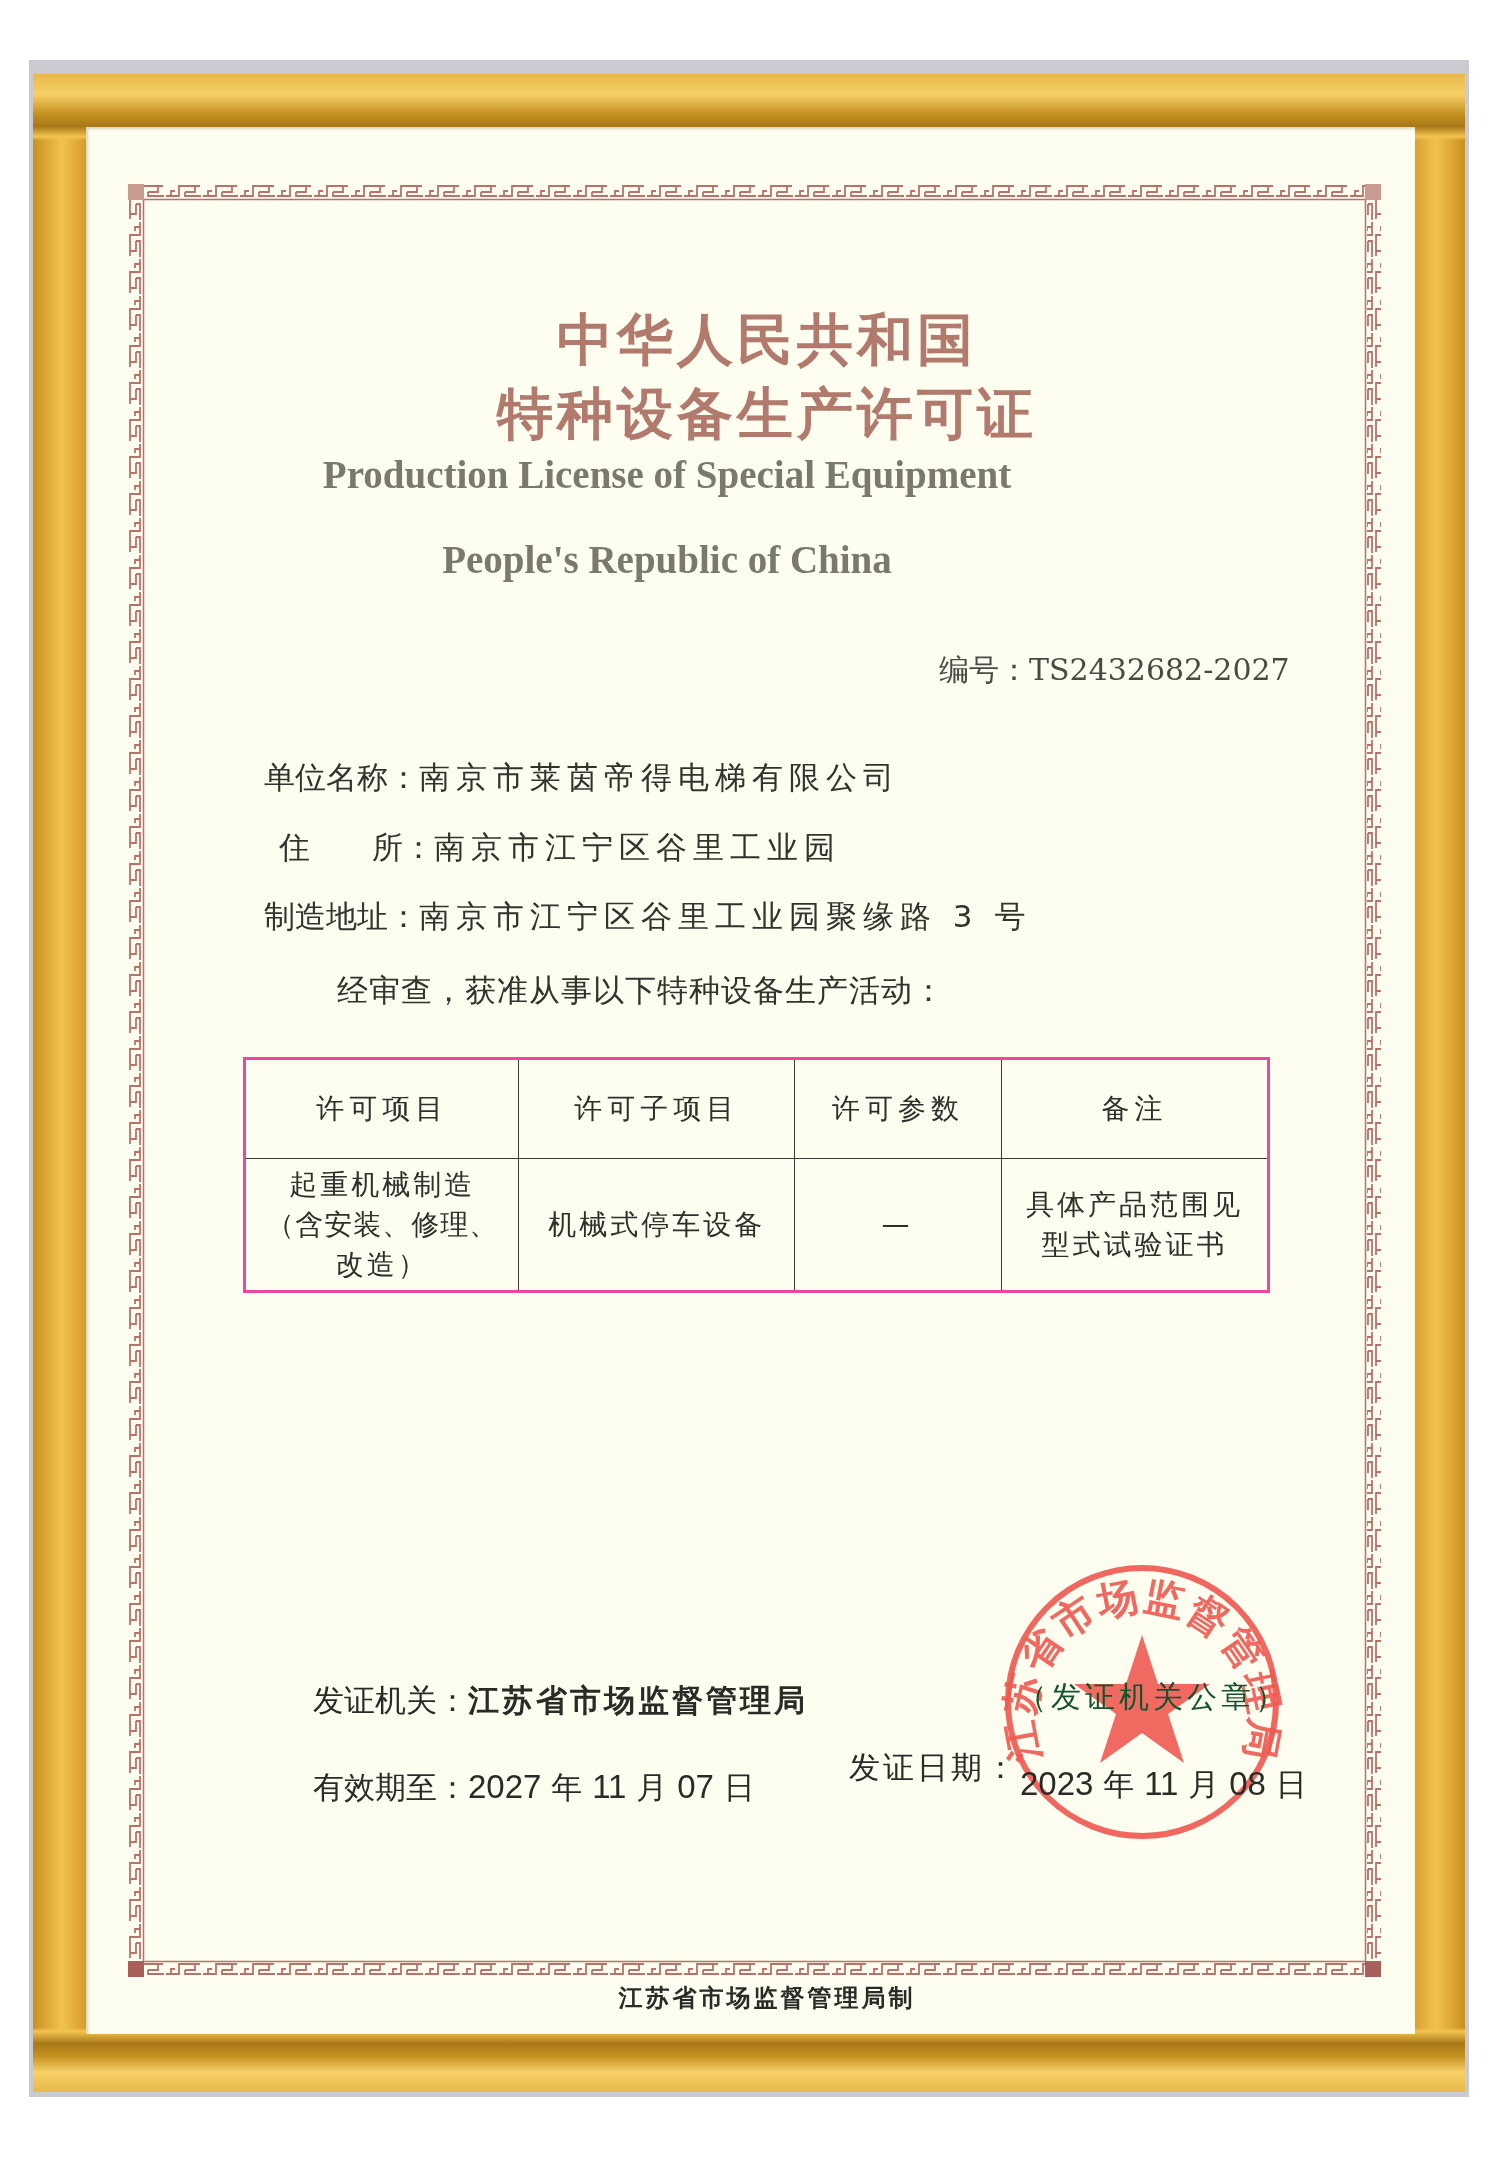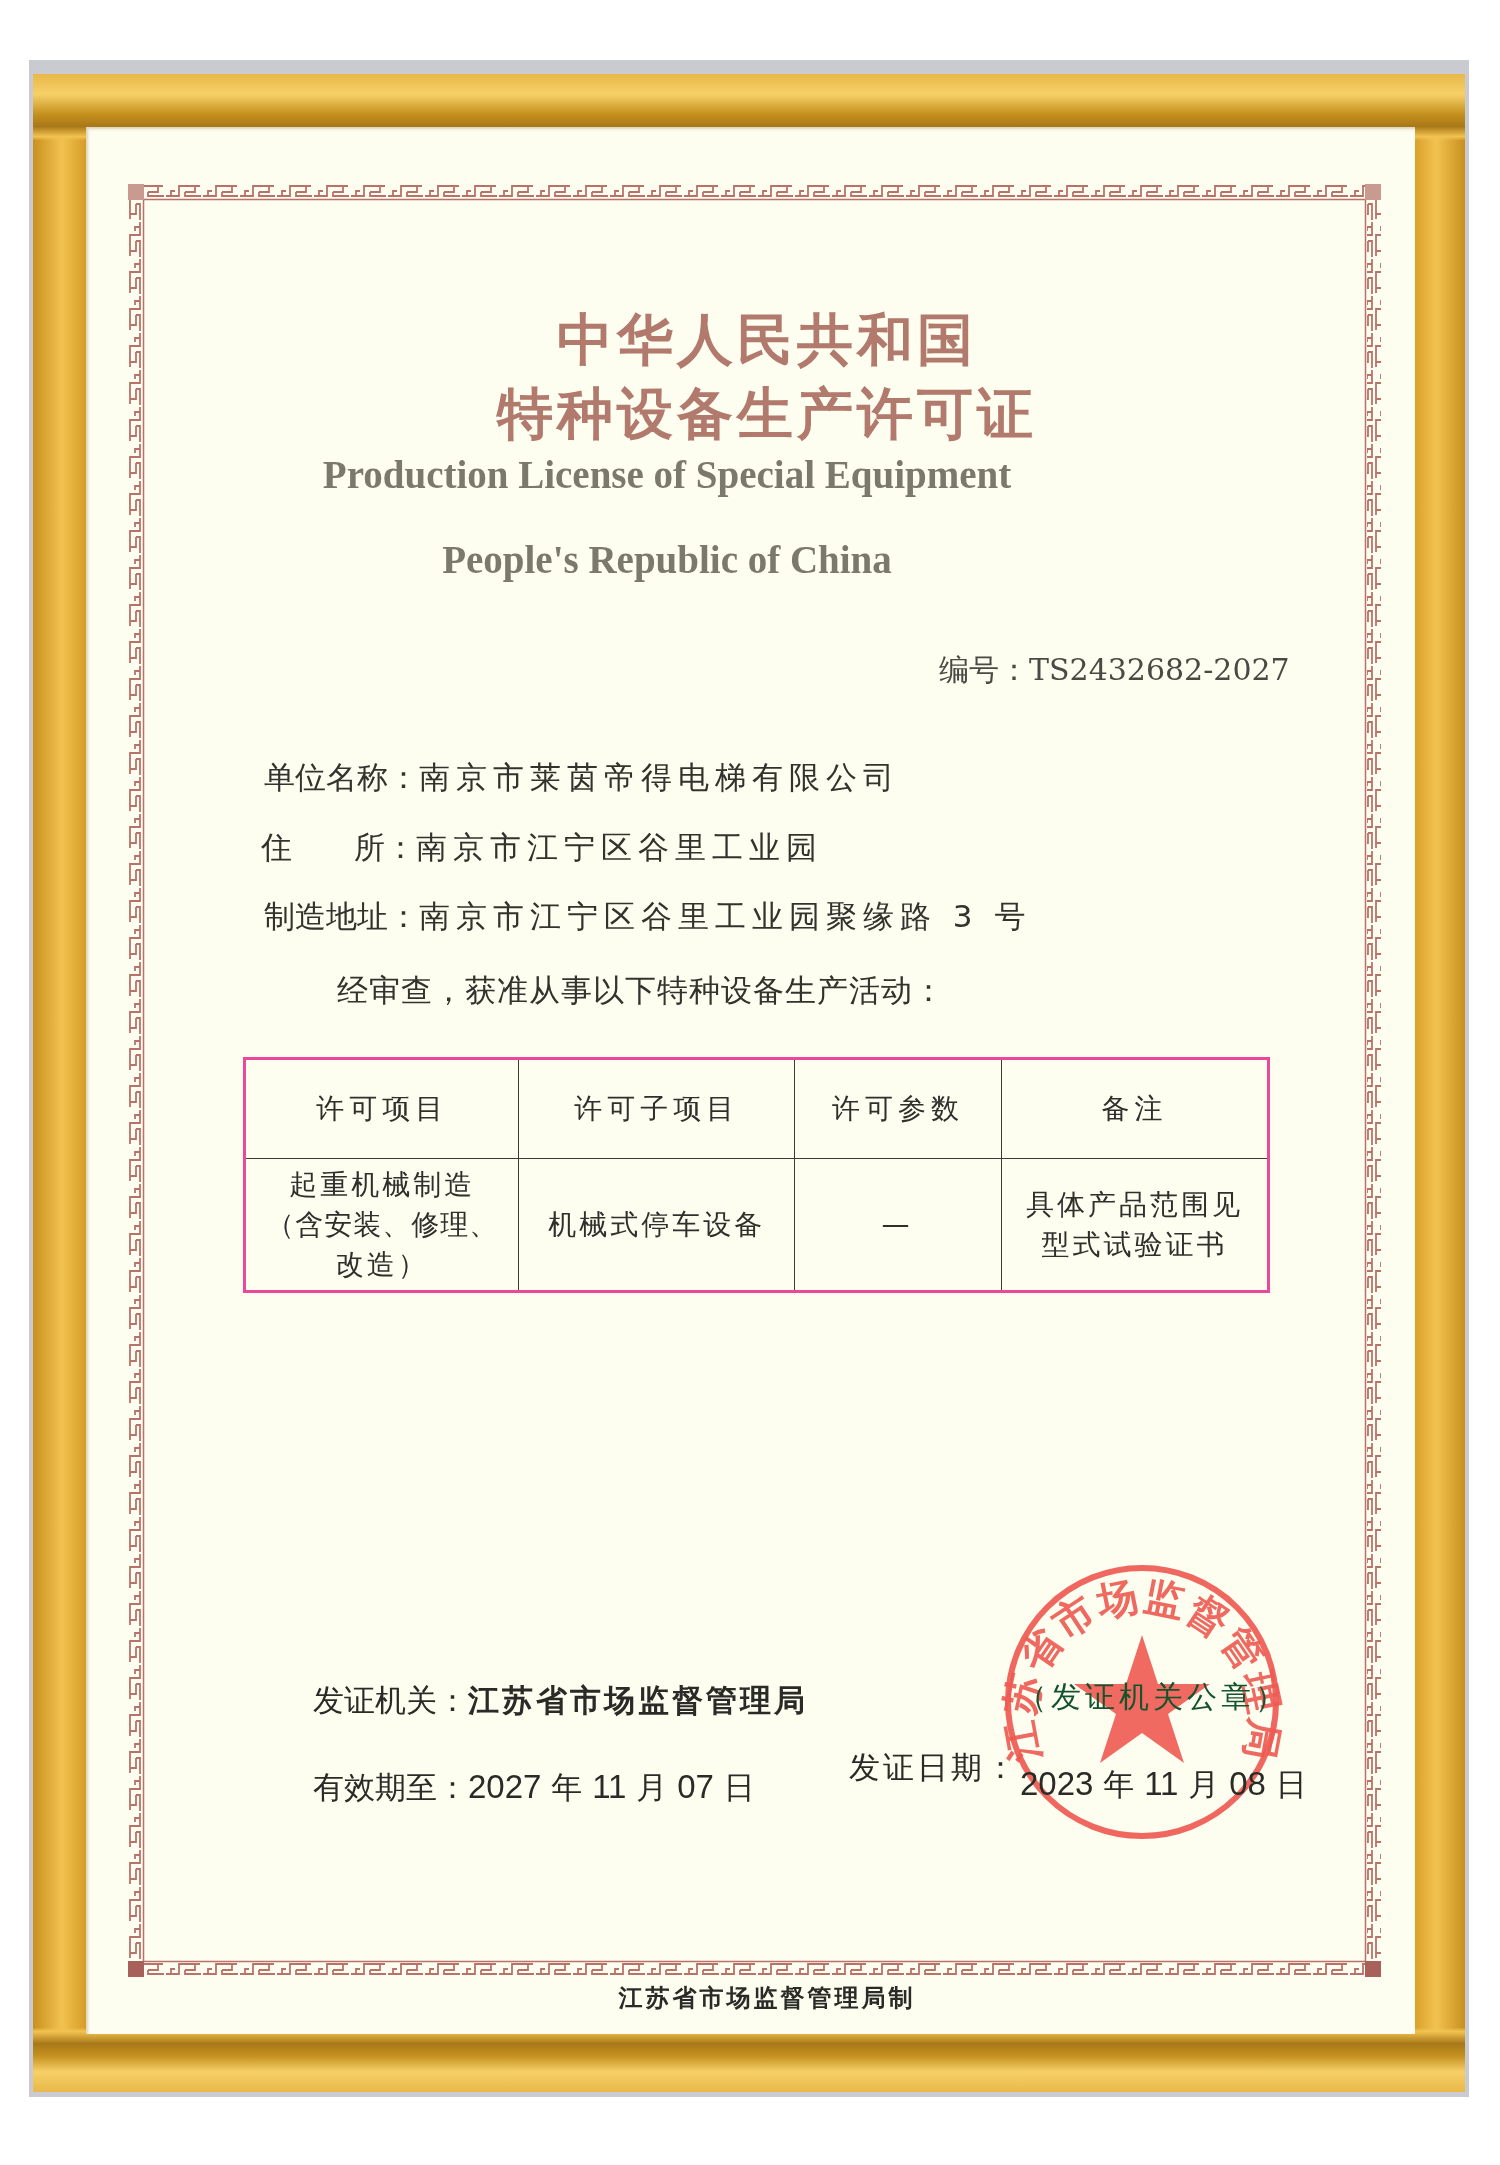--- a/index.html
+++ b/index.html
@@ -114,21 +114,21 @@
 <div class="abs title-en" style="top:452px;">Production License of Special Equipment</div>
 <div class="abs title-en" style="top:500px;margin-top:37px;">People's Republic of China</div>
 
 <div class="abs num" style="left:922px; top:650px;">
   <span style="font-family:'DejaVu Sans',sans-serif;">编号：</span><span>TS2432682-2027</span>
 </div>
 
 <div class="abs field" style="left:247px; top:757px;">
   <span>单位名称：</span><span class="val">南京市莱茵帝得电梯有限公司</span>
 </div>
-<div class="abs field" style="left:244px; top:827px;">
+<div class="abs field" style="left:262px; top:827px;">
   <span>住　　所：</span><span class="val">南京市江宁区谷里工业园</span>
 </div>
 <div class="abs field" style="left:247px; top:896px;">
   <span>制造地址：</span><span class="val">南京市江宁区谷里工业园聚缘路 3 号</span>
 </div>
 <div class="abs field" style="left:320px; top:970px; letter-spacing:1px;">经审查，获准从事以下特种设备生产活动：</div>
 
 <table class="lic-table">
   <colgroup>
     <col style="width:275px">

